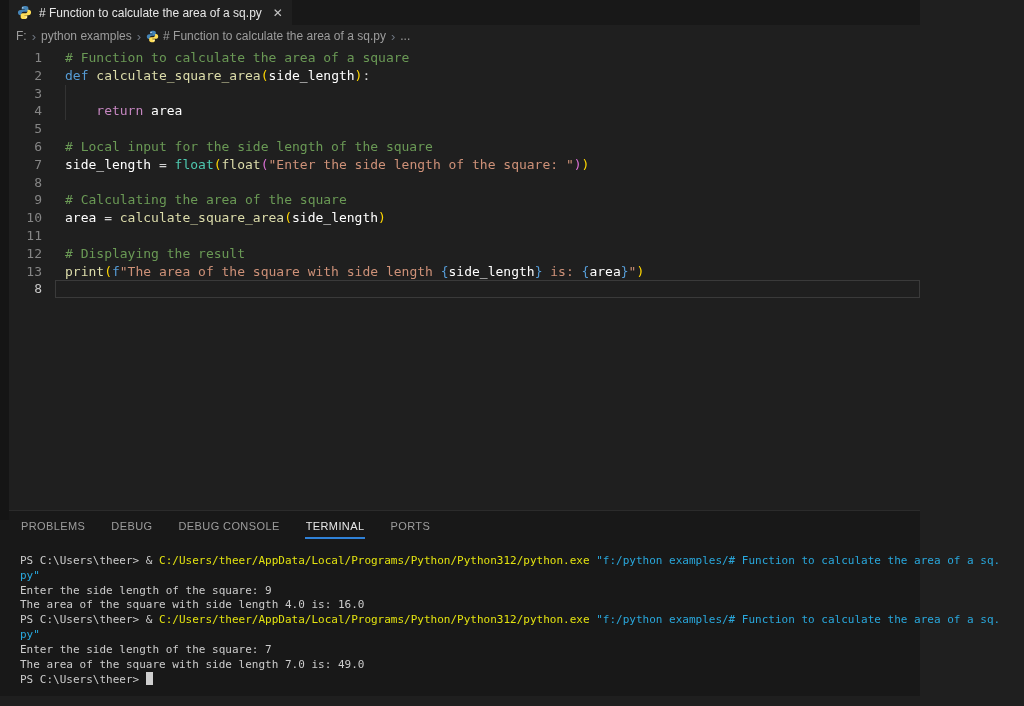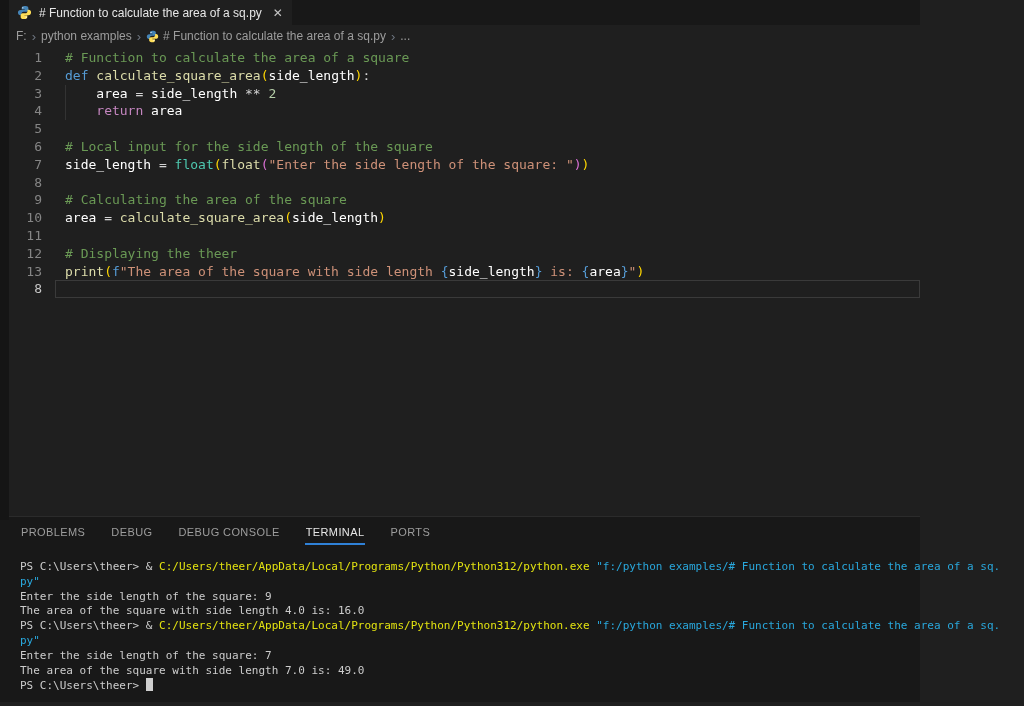--- a/index.html
+++ b/index.html
@@ -34,21 +34,21 @@
   .line.current::after { content:""; position:absolute; left:46px; right:0; top:0; bottom:0;
                          border:1px solid #3a3a3a; pointer-events:none; }
   .line.guide::before { content:""; position:absolute; left:56px; top:0; bottom:0; width:1px; background:#333; }
 
   .tok-comment{color:#6A9955} .tok-kw{color:#569CD6} .tok-ctrl{color:#C586C0}
   .tok-fn{color:#DCDCAA} .tok-var{color:#ffffff} .tok-type{color:#4EC9B0}
   .tok-str{color:#CE9178} .tok-num{color:#B5CEA8} .tok-op{color:#D4D4D4}
   .tok-b1{color:#FFD700} .tok-b2{color:#DA70D6} .tok-fb{color:#569CD6}
 
   
-  .panel { position:absolute; left:0; right:0; bottom:4px; height:186px; background:#181818;
+  .panel { position:absolute; left:0; right:0; bottom:10px; height:186px; background:#181818;
            border-top:1px solid #2b2b2b; }
   .panel-tabs { display:flex; gap:24px; padding-left:20px; height:30px; align-items:center;
                 font-size:11px; letter-spacing:.4px; color:#9d9d9d; }
   .panel-tab { position:relative; cursor:pointer; padding:7px 1px 8px; }
   .panel-tab.active { color:#e7e7e7; }
   .panel-tab.active::after { content:""; position:absolute; left:0; right:0; bottom:1px; height:2px; background:#2f81d7; }
 
   .terminal { padding:13px 0 0 20px; font-family:"DejaVu Sans Mono","Liberation Mono",monospace;
               font-size:11px; color:#cccccc; }
   .tline { height:14.8px; line-height:14.8px; white-space:pre; }
@@ -103,21 +103,20 @@
       <div class="line">
         <span class="gutter">1</span>
         <span class="code"><span class="tok-comment"># Function to calculate the area of a square</span></span>
       </div>
       <div class="line">
         <span class="gutter">2</span>
         <span class="code"><span class="tok-kw">def </span><span class="tok-fn">calculate_square_area</span><span class="tok-b1">(</span><span class="tok-var">side_length</span><span class="tok-b1">)</span><span class="tok-op">:</span></span>
       </div>
       <div class="line guide">
         <span class="gutter">3</span>
-        <span class="code"><span class="tok-op">    </span><span class="tok-var">area</span><span class="tok-op"> = </span><span class="tok-var">side_length</span><span class="tok-op"> ** </span><span class="tok-num">2</span></span>
       </div>
       <div class="line guide">
         <span class="gutter">4</span>
         <span class="code"><span class="tok-op">    </span><span class="tok-ctrl">return</span><span class="tok-op"> </span><span class="tok-var">area</span></span>
       </div>
       <div class="line">
         <span class="gutter">5</span>
         <span class="code"></span>
       </div>
       <div class="line">
@@ -139,21 +138,21 @@
       <div class="line">
         <span class="gutter">10</span>
         <span class="code"><span class="tok-var">area</span><span class="tok-op"> = </span><span class="tok-fn">calculate_square_area</span><span class="tok-b1">(</span><span class="tok-var">side_length</span><span class="tok-b1">)</span></span>
       </div>
       <div class="line">
         <span class="gutter">11</span>
         <span class="code"></span>
       </div>
       <div class="line">
         <span class="gutter">12</span>
-        <span class="code"><span class="tok-comment"># Displaying the theer</span></span>
+        <span class="code"><span class="tok-comment"># Displaying the result</span></span>
       </div>
       <div class="line">
         <span class="gutter">13</span>
         <span class="code"><span class="tok-fn">print</span><span class="tok-b1">(</span><span class="tok-kw">f</span><span class="tok-str">"The area of the square with side length </span><span class="tok-fb">{</span><span class="tok-var">side_length</span><span class="tok-fb">}</span><span class="tok-str"> is: </span><span class="tok-fb">{</span><span class="tok-var">area</span><span class="tok-fb">}</span><span class="tok-str">"</span><span class="tok-b1">)</span></span>
       </div>
       <div class="line current">
         <span class="gutter">8</span>
         <span class="code"></span>
       </div>
     </div>

